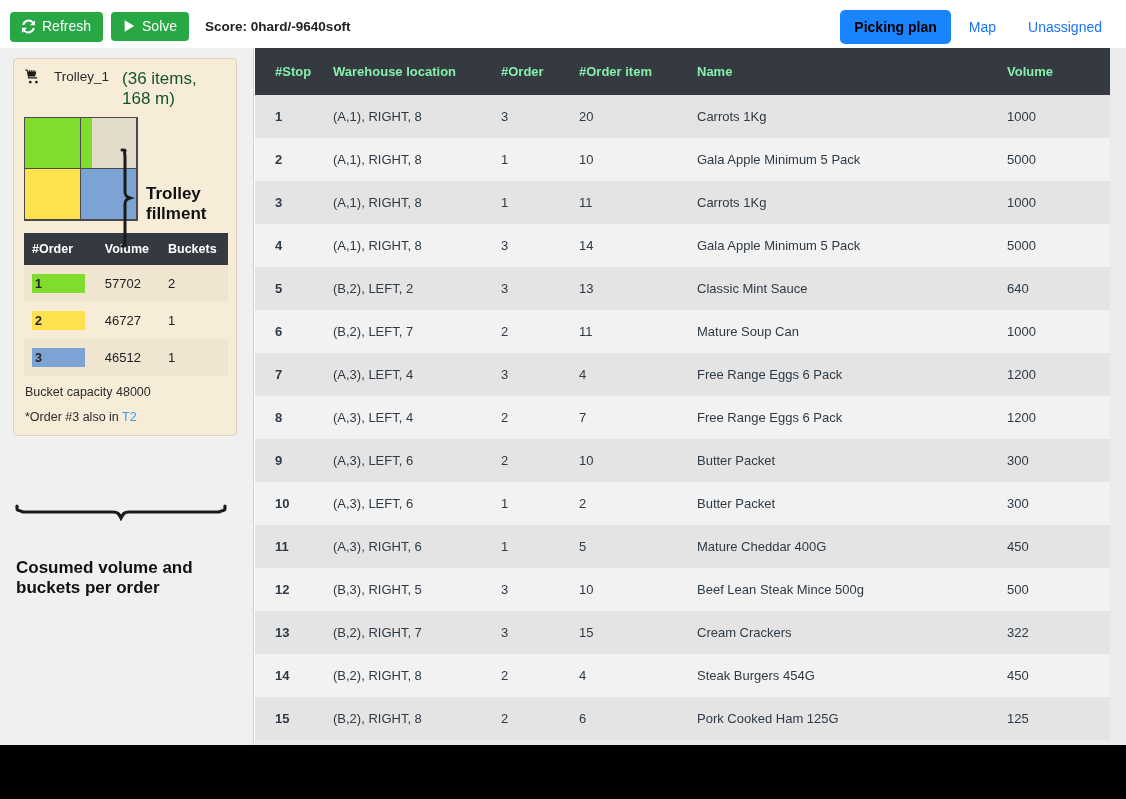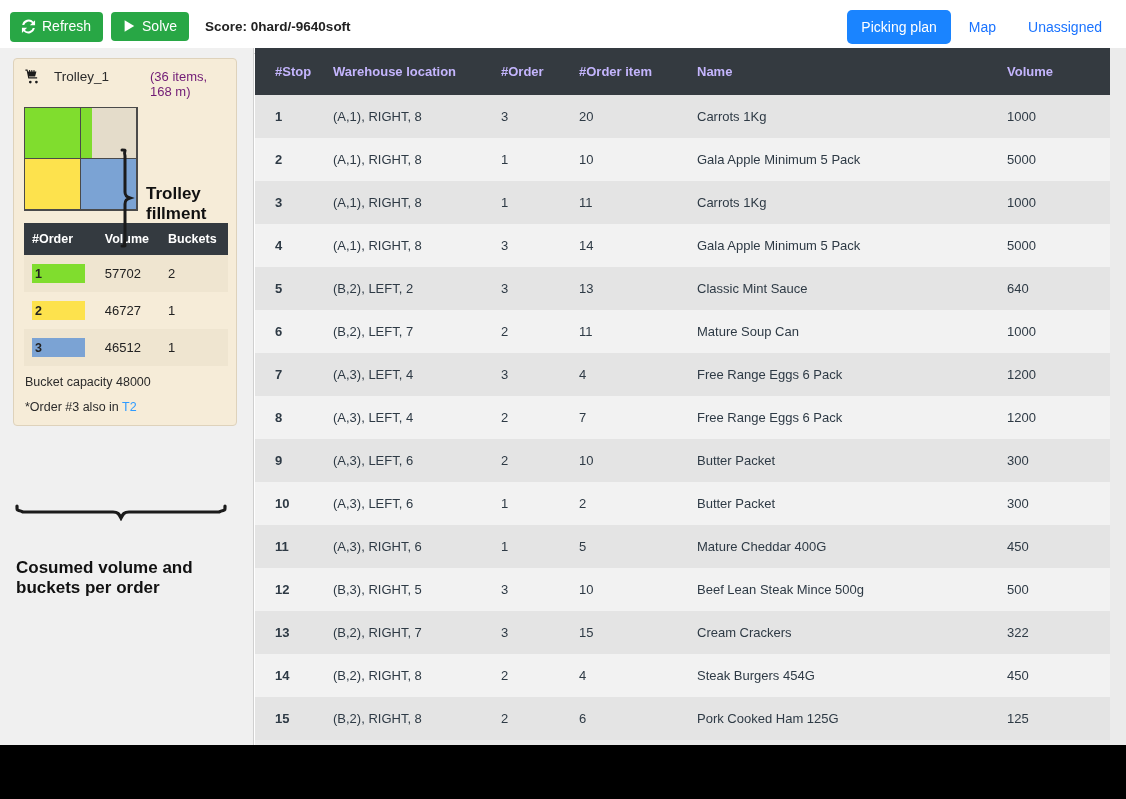--- a/index.html
+++ b/index.html
@@ -42,21 +42,21 @@
   }
   .tabs {
     margin-left: auto;
     display: flex; align-items: center; gap: 4px;
   }
   .tab {
     font-size: 14px; color: #1a73ff;
     padding: 9px 14px; border-radius: 5px;
     cursor: pointer; white-space: nowrap;
   }
-  .tab.active { background: #1a84ff; color: #ffffff; font-weight: normal; }
+  .tab.active { background: #1a84ff; color: #000000; font-weight: bold; }
 
   
   .sidebar {
     position: absolute; left: 0; top: 48px;
     width: 254px; height: 697px;
     background: #f0f0f0;
     border-right: 1px solid #cfcfcf;
   }
   .trolley-card {
     position: absolute; left: 13px; top: 10px;
@@ -65,21 +65,21 @@
     border: 1px solid #ded2bb;
     border-radius: 4px;
     padding: 8px 0 0 0;
   }
   .trolley-head {
     display: flex; align-items: flex-start; gap: 13px;
     padding: 2px 20px 8px 11px;
     font-size: 13.5px; color: #2b2b2b;
   }
   .trolley-head .tname { font-size: 13.5px; }
-  .trolley-head .tmeta { font-size: 13px; color: #701a75; margin-left: 28px; }
+  .trolley-head .tmeta { font-size: 17px; color: #14532d; }
 
   .grid {
     margin: 0 0 0 10px;
     width: 114px; height: 104px;
     border: 1px solid #4a4a4a;
     display: grid;
     grid-template-columns: 1fr 1fr;
     grid-template-rows: 1fr 1fr;
     background: #e4dcca;
   }
@@ -144,21 +144,21 @@
     width: 871px; height: 697px;
     background: #ebebeb;
     overflow: hidden;
   }
   .main-table {
     width: 855px;
     border-collapse: collapse;
     table-layout: fixed;
   }
   .main-table thead th {
-    background: #343a40; color: #c4b5fd;
+    background: #343a40; color: #86efac;
     font-size: 13px; font-weight: bold;
     text-align: left;
     padding: 15px 8px 15px 0;
     height: 47px;
   }
   .main-table tbody td {
     font-size: 13px; color: #2e3a45;
     padding: 14px 8px 14px 0;
     height: 43px;
     background: #f2f2f2;

